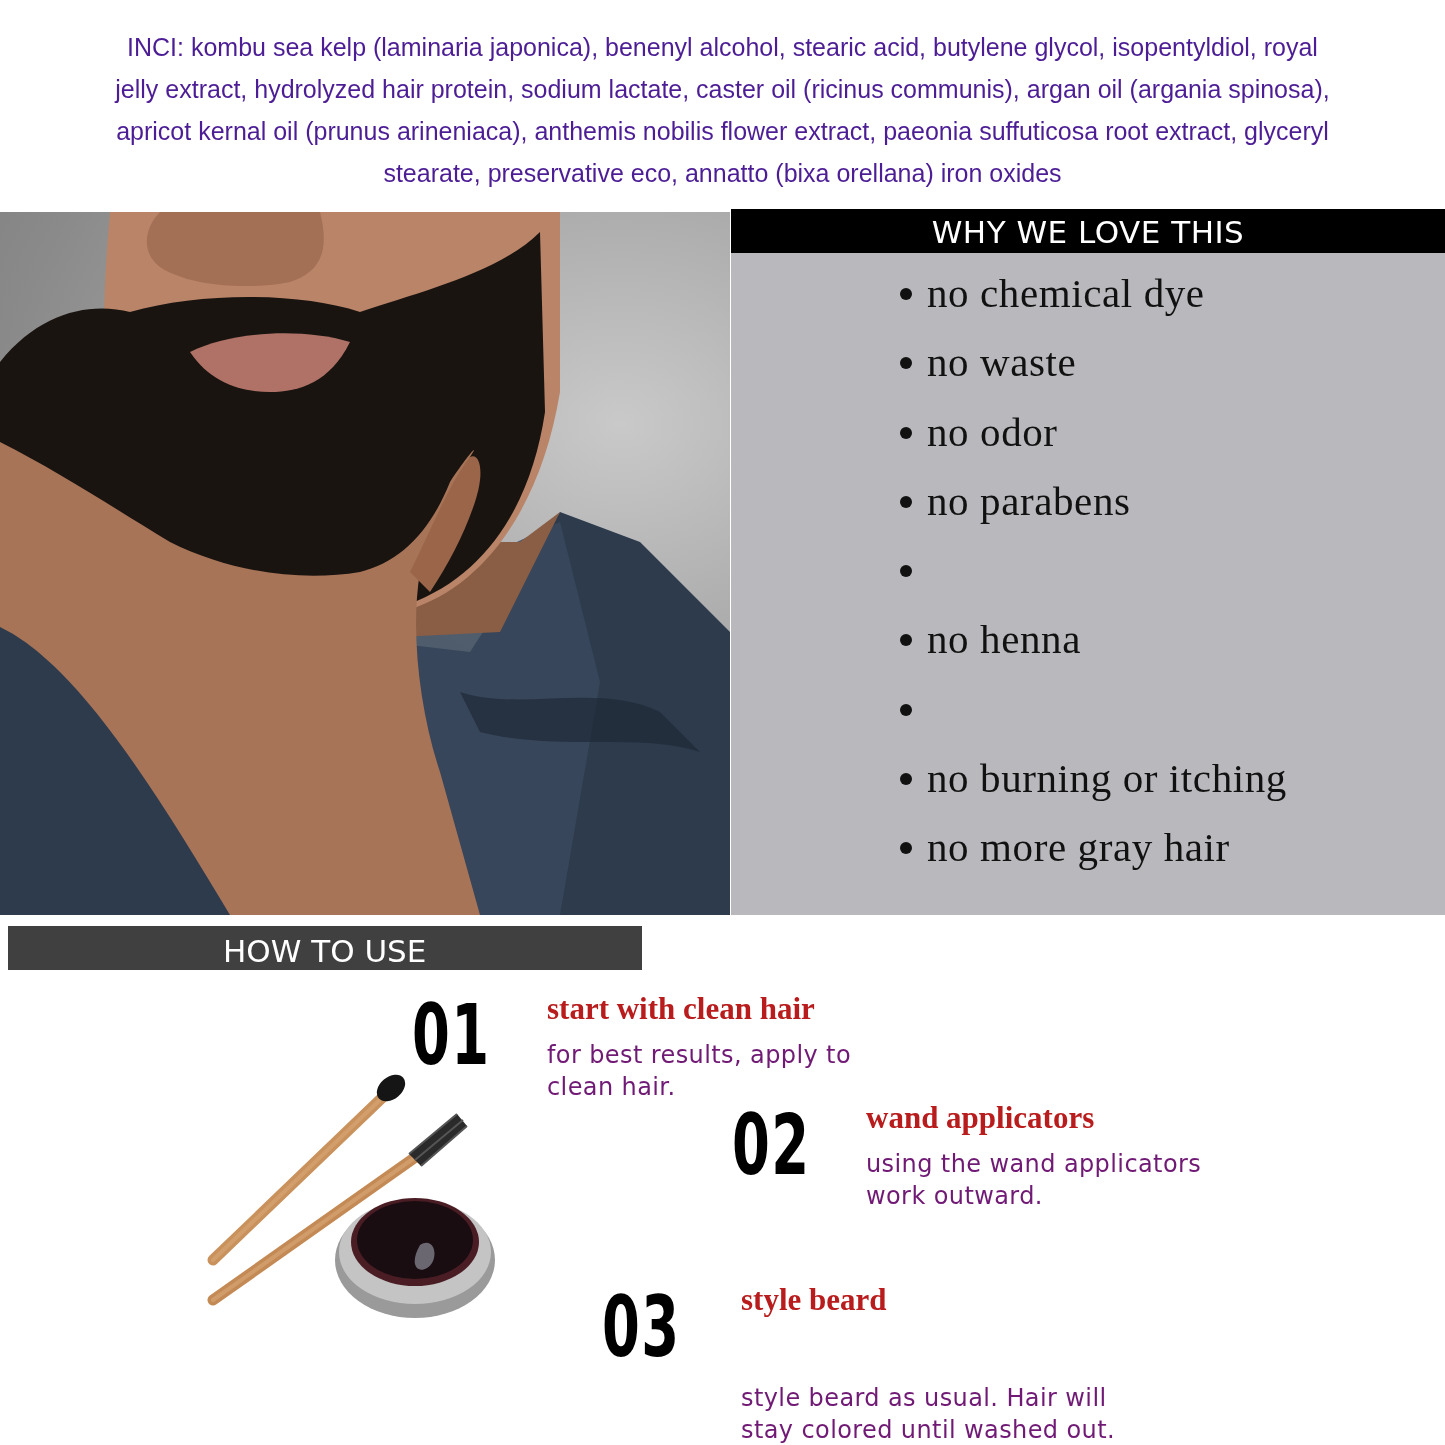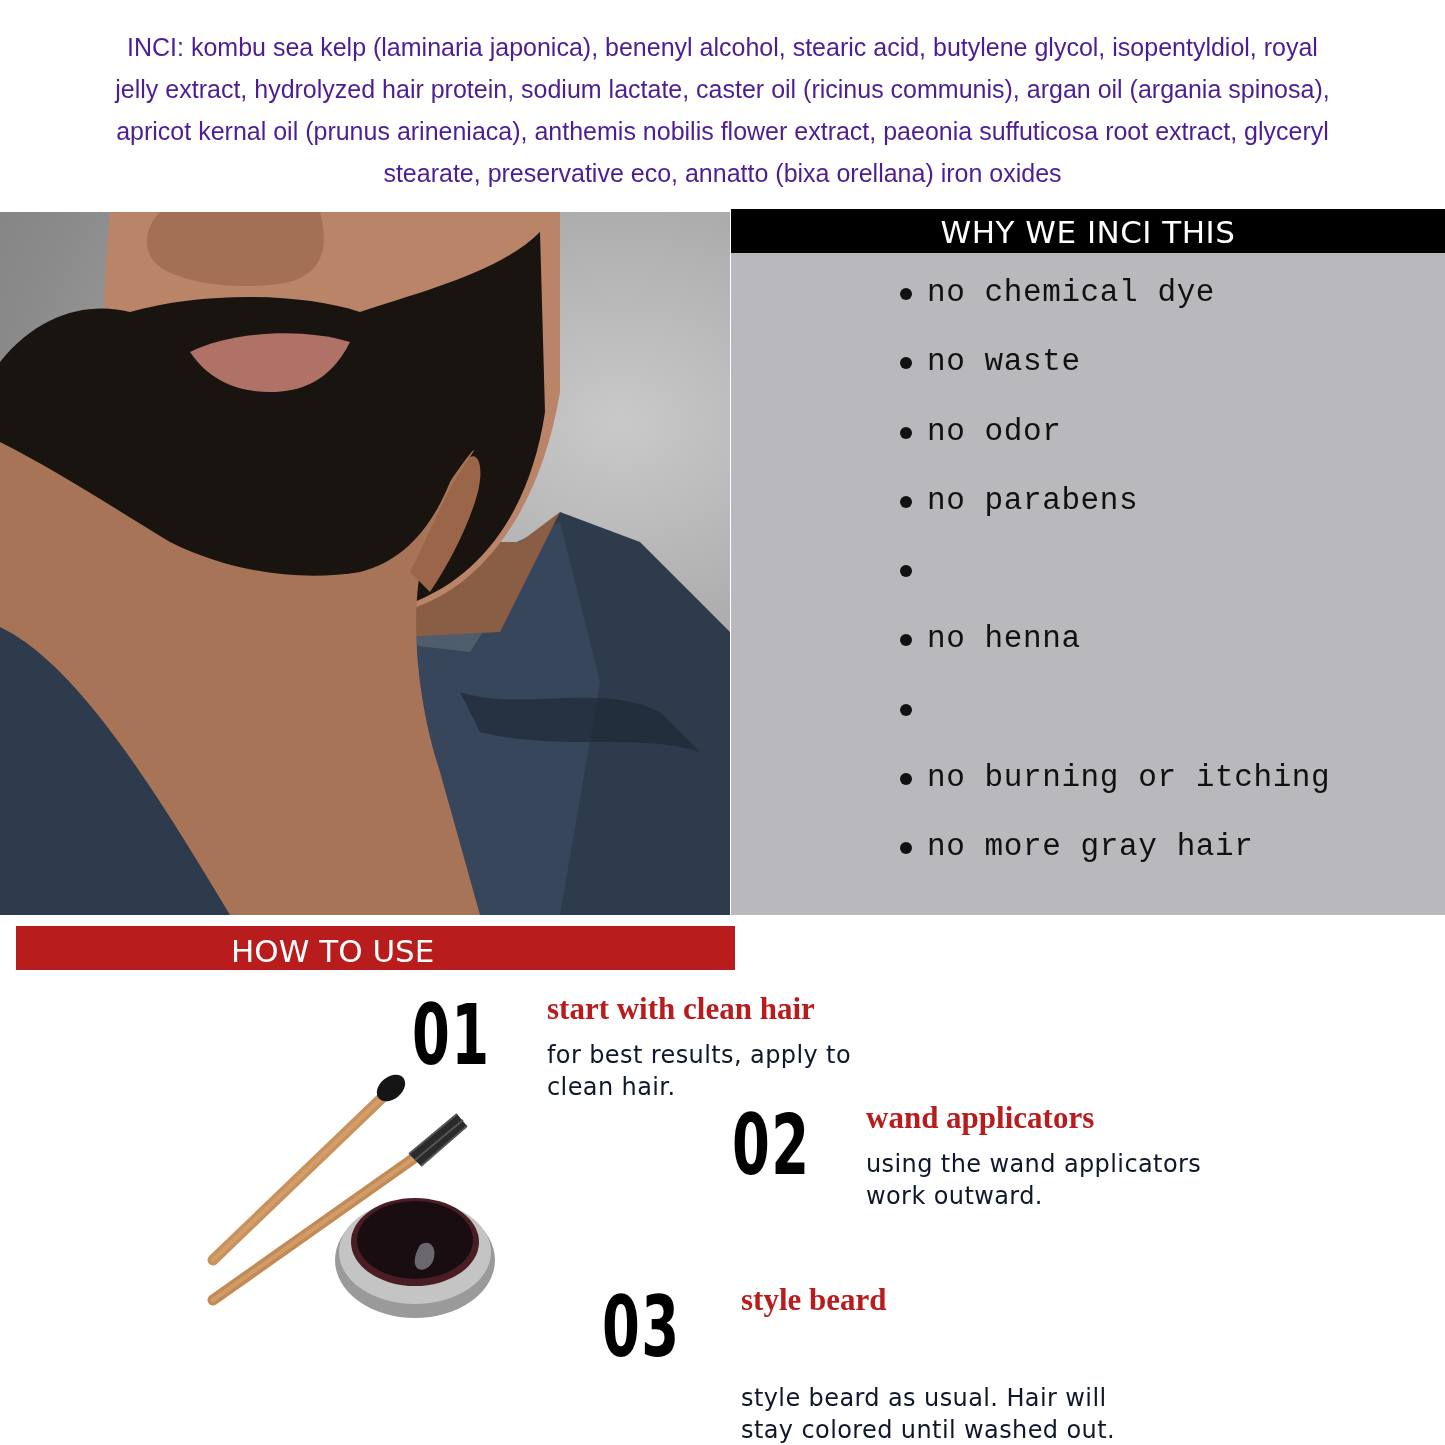--- a/index.html
+++ b/index.html
@@ -28,48 +28,48 @@
       font-family: "DejaVu Sans", sans-serif; font-size: 31px; line-height: 46px;
       letter-spacing: 0.5px;
     }
     .why-panel {
       position: absolute; left: 731px; top: 253px; width: 714px; height: 662px;
       background: #b9b8bd;
     }
     .why-list { position: absolute; left: 166px; top: 20px; list-style: none; }
     .why-list li {
       position: relative; height: 69.3px; padding-left: 30px;
-      font-family: Liberation Mono, monospace; font-size: 31px; line-height: 40px;
+      font-family: Liberation Serif, serif; font-size: 41px; line-height: 40px;
       color: #111; letter-spacing: 0.6px; white-space: nowrap;
     }
     .why-list li .bullet {
       position: absolute; left: 3px; top: 15px; width: 12px; height: 12px;
       border-radius: 50%; background: #111;
     }
 
     
     .how-header {
-      position: absolute; left: 16px; top: 926px; width: 719px; height: 44px;
-      background: #b91c1c; color: #fff;
+      position: absolute; left: 8px; top: 926px; width: 634px; height: 44px;
+      background: #404040; color: #fff;
       font-family: "DejaVu Sans", sans-serif; font-size: 31px; line-height: 50px;
     }
     .how-header span { position: absolute; left: 215px; top: 0; }
 
     .step-num {
       position: absolute; font-family: "DejaVu Sans Condensed", "DejaVu Sans", sans-serif;
       font-weight: bold; font-size: 84px; line-height: 84px; color: #000;
       transform: scaleX(0.72); transform-origin: left top; letter-spacing: 2px;
     }
     .step-title {
       position: absolute; font-family: Liberation Serif, serif; font-weight: bold;
       font-size: 31px; line-height: 34px; color: #b91c1c; white-space: nowrap;
     }
     .step-desc {
       position: absolute; font-family: "DejaVu Sans", sans-serif;
-      font-size: 24px; line-height: 32px; color: #0f172a; letter-spacing: 0.4px;
+      font-size: 24px; line-height: 32px; color: #701a75; letter-spacing: 0.4px;
     }
 
     .product { position: absolute; left: 195px; top: 1070px; width: 310px; height: 250px; }
   </style>
 </head>
 <body>
 
 <div class="inci">
   <div>INCI: kombu sea kelp (laminaria japonica), benenyl alcohol, stearic acid, butylene glycol, isopentyldiol, royal</div>
   <div>jelly extract, hydrolyzed hair protein, sodium lactate, caster oil (ricinus communis), argan oil (argania spinosa),</div>
@@ -92,21 +92,21 @@
 
     <path d="M0 150 C40 100 90 90 130 100 C200 80 300 80 360 100 C420 80 500 60 540 20 L545 200 C530 300 480 370 400 395 C330 410 250 400 190 370 C120 330 60 260 0 260 Z" fill="#1a1411"></path>
 
     <path d="M190 140 C230 120 300 115 350 130 C330 170 300 180 270 180 C240 180 210 170 190 140 Z" fill="#b07266"></path>
 
     <path d="M0 230 C60 260 120 300 170 330 C230 360 300 370 360 360 C400 350 430 320 450 270 C470 240 480 230 470 245 C460 280 440 320 420 360 C410 420 420 500 440 560 L480 703 L230 703 C180 620 120 520 60 460 C30 430 10 420 0 415 Z" fill="#a87458"></path>
     <path d="M410 360 C430 320 450 270 470 245 C480 240 485 260 475 290 C465 320 450 350 430 380 Z" fill="#9a6549"></path>
   </svg>
 </div>
 
-<div class="why-header">WHY WE INCI THIS</div>
+<div class="why-header">WHY WE LOVE THIS</div>
 <div class="why-panel">
   <ul class="why-list">
     <li><span class="bullet"></span><span>no chemical dye</span></li>
     <li><span class="bullet"></span><span>no waste</span></li>
     <li><span class="bullet"></span><span>no odor</span></li>
     <li><span class="bullet"></span><span>no parabens</span></li>
     <li><span class="bullet"></span></li>
     <li><span class="bullet"></span><span>no henna</span></li>
     <li><span class="bullet"></span></li>
     <li><span class="bullet"></span><span>no burning or itching</span></li>

